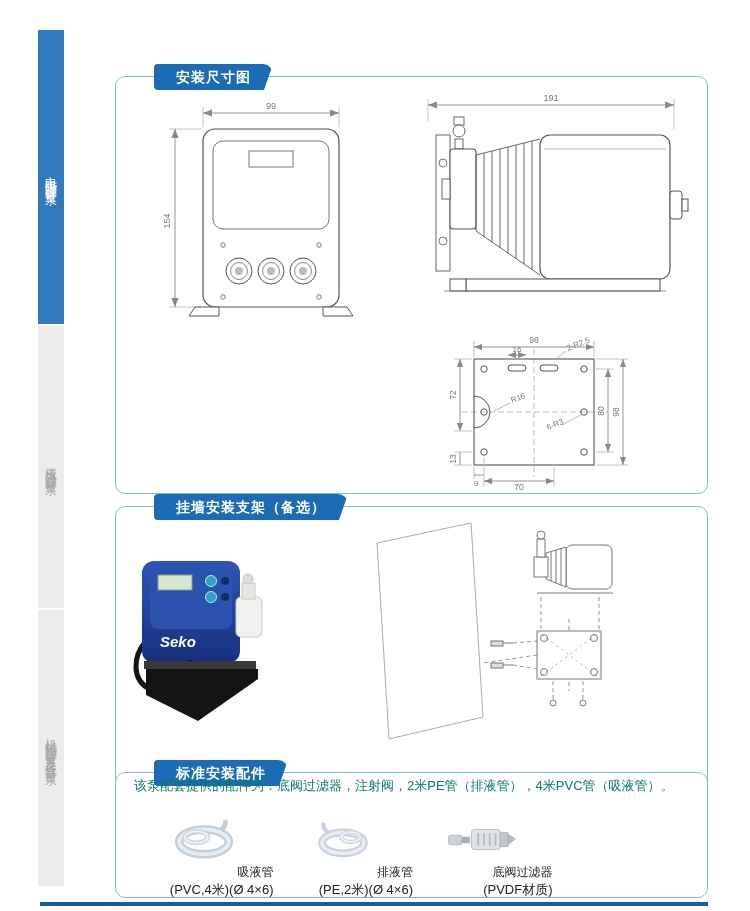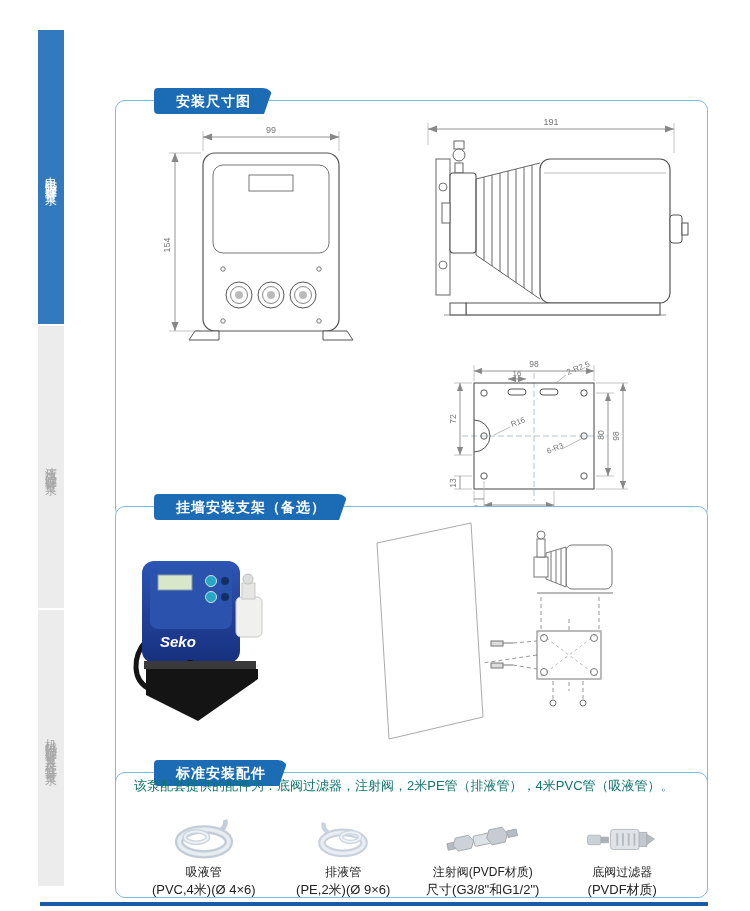--- a/index.html
+++ b/index.html
@@ -27,42 +27,42 @@
   .page-title{
     position:absolute; left:115px; top:10px;
     font-size:22px; font-weight:bold; color:#1758a8; letter-spacing:1px;
   }
 
   
   .panel{
     position:absolute; left:115px; width:593px;
     border:1px solid #7fb8e2; border-radius:10px; background:#fff;
   }
-  #panel-dims    { top:76px;  height:418px;margin-top:24px; }
+  #panel-dims    { top:76px;  height:418px; }
   #panel-bracket { top:506px; height:289px; }
   #panel-acc     { top:772px; height:126px;border-radius:10px; }
   .badge{
     position:absolute; top:-13px; left:38px; height:26px; line-height:26px;
     padding:0 22px; background:#1b6cb5; color:#fff;
     font-size:14px; font-weight:bold; letter-spacing:1px;
     border-radius:4px 10px 4px 4px;
     clip-path:polygon(0 0,100% 0,calc(100% - 9px) 100%,0 100%);
   }
   svg.drawing { position:absolute; overflow:visible; }
 
   
   .acc-intro{
     position:absolute; left:18px; top:4px;
     font-size:13px; color:#0f766e;
   }
   .acc-row{
     position:absolute; left:18px; top:44px; width:558px;
     display:grid; grid-template-columns:repeat(4,1fr);
   }
-  .acc-item{ text-align:center; }
+  .acc-item{ text-align:right; }
   .acc-item svg{ display:block; margin:0 auto; }
   .acc-name{ font-size:12px; color:#222; margin-top:3px; }
   .acc-spec{ font-size:13px; color:#222; }
 
   .bottom-rule{
     position:absolute; left:40px; top:902px; width:668px; height:4px;
     background:#1b5aa5;
   }
 </style>
 </head>
@@ -325,36 +325,23 @@
 
       <div class="acc-item">
         <svg width="84" height="44" viewBox="0 0 84 46">
           <ellipse cx="42" cy="27" rx="22" ry="11" fill="none" stroke="#c9d2dc" stroke-width="8"></ellipse>
           <ellipse cx="42" cy="27" rx="22" ry="11" fill="none" stroke="#eaeef3" stroke-width="3.5"></ellipse>
           <ellipse cx="50" cy="21" rx="10" ry="5" fill="none" stroke="#cdd6e0" stroke-width="4.5"></ellipse>
           <ellipse cx="50" cy="21" rx="10" ry="5" fill="none" stroke="#eef1f5" stroke-width="2"></ellipse>
           <path d="M 26 16 q -6 -5 -4 -10" fill="none" stroke="#c9d2dc" stroke-width="4.5"></path>
         </svg>
         <div class="acc-name">排液管</div>
-        <div class="acc-spec">(PE,2米)(Ø 9×6)</div>
+        <div class="acc-spec">(PE,2米)(Ø 4×6)</div>
       </div>
 
-      <div class="acc-item">
-        <svg width="84" height="44" viewBox="0 0 84 46">
-          <g transform="rotate(-12 42 23)" stroke="#9aa0a6" stroke-width="0.8">
-            <rect x="4" y="20" width="9" height="7" fill="#b6bcc2"></rect>
-            <polygon points="14,16 28,16 32,23 28,30 14,30 10,23" fill="#ccd2d7"></polygon>
-            <rect x="32" y="18" width="18" height="11" rx="2" fill="#dde2e6"></rect>
-            <polygon points="50,15 64,15 68,23 64,31 50,31 46,23" fill="#c6ccd2"></polygon>
-            <rect x="68" y="20" width="10" height="7" fill="#b6bcc2"></rect>
-          </g>
-        </svg>
-        <div class="acc-name">注射阀(PVDF材质)</div>
-        <div class="acc-spec">尺寸(G3/8"和G1/2")</div>
-      </div>
 
       <div class="acc-item">
         <svg width="84" height="44" viewBox="0 0 84 46">
           <g stroke="#a8aeb4" stroke-width="0.8">
             <rect x="6" y="19" width="14" height="10" rx="2" fill="#ccd1d6"></rect>
             <rect x="20" y="21" width="8" height="6" fill="#aab0b6"></rect>
             <rect x="30" y="13" width="30" height="21" rx="3" fill="#dfe3e7"></rect>
             <line x1="37" y1="17" x2="37" y2="30" stroke="#b6bcc2" stroke-width="2"></line>
             <line x1="43" y1="17" x2="43" y2="30" stroke="#b6bcc2" stroke-width="2"></line>
             <line x1="49" y1="17" x2="49" y2="30" stroke="#b6bcc2" stroke-width="2"></line>

